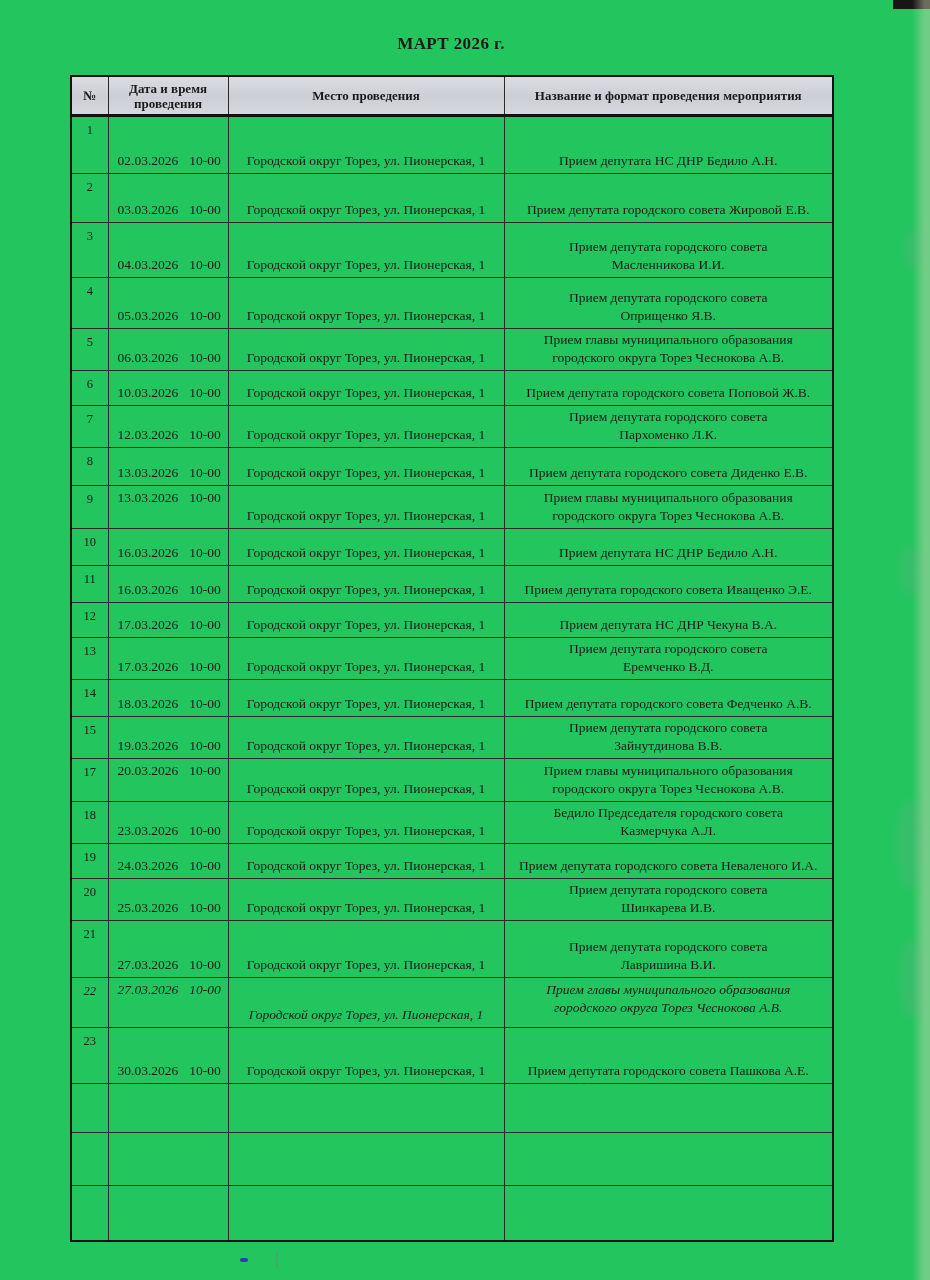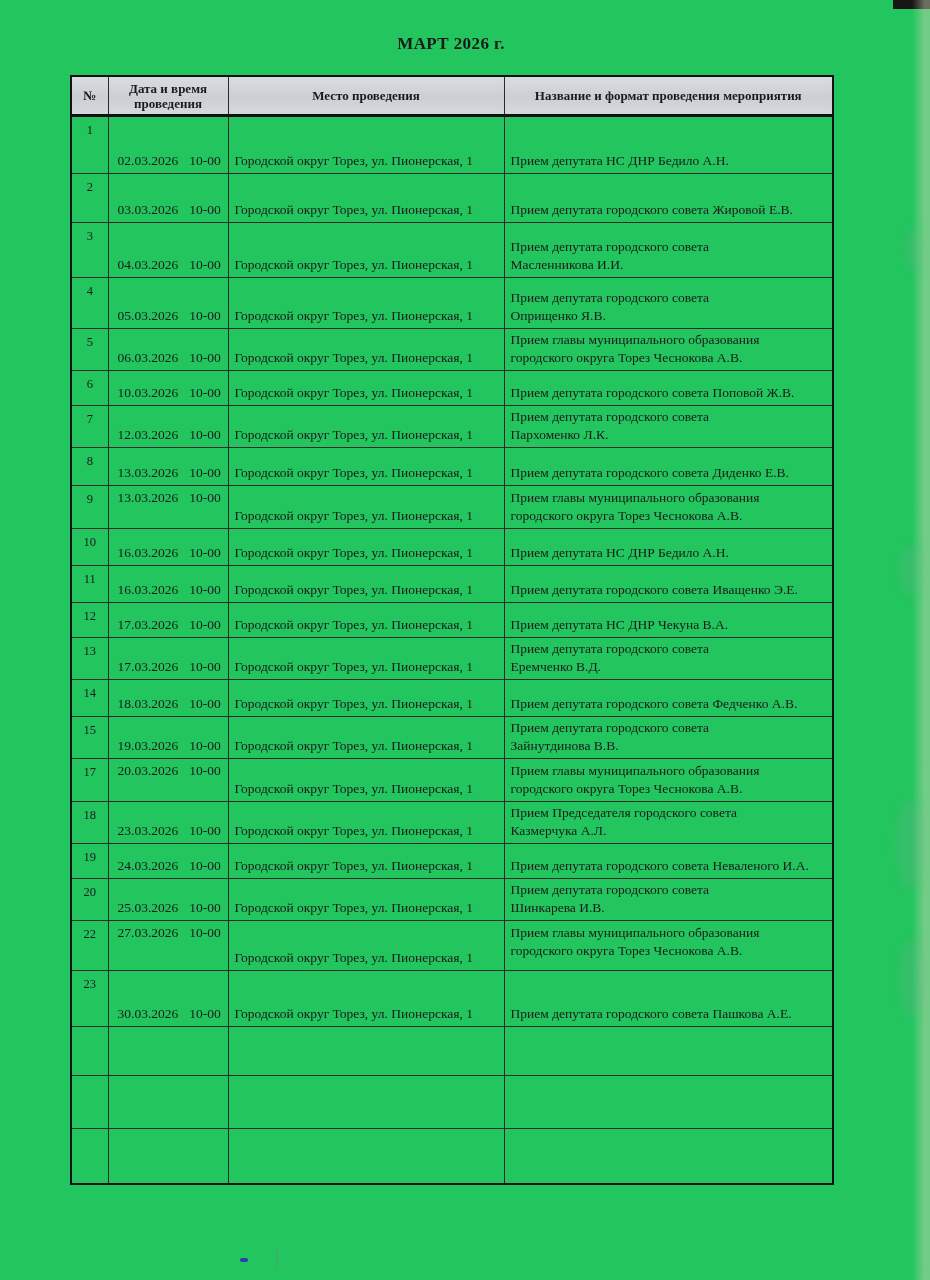--- a/index.html
+++ b/index.html
@@ -26,21 +26,21 @@
   .sched thead th {
     height:33px; vertical-align:middle; text-align:center;
     font-size:13px; font-weight:bold; line-height:15px;
     background:linear-gradient(180deg,#dadce1 0%,#cbced5 55%,#d6d8dd 100%);
     border-bottom:3px solid #121212; padding:2px 4px;
   }
   .sched td { padding:2px 6px 3px; font-size:13.5px; line-height:18px; vertical-align:bottom; }
   td.c-num  { vertical-align:top; text-align:center; font-size:12.5px; padding-top:4px; }
   td.c-date { padding-left:9px; white-space:nowrap; }
   td.c-date .time { margin-left:11px; }
-  td.c-place, td.c-event { white-space:nowrap; }
+  td.c-place, td.c-event { white-space:nowrap;text-align:center; }
   td.c-event div { white-space:nowrap; }
   tr.date-top td.c-date  { vertical-align:top; padding-top:3px; }
   tr.date-top td.c-event { vertical-align:top; padding-top:3px; }
   
   .artifact { position:absolute; pointer-events:none; }
   .corner-bar { left:893px; top:0; width:37px; height:9px; background:#161616; }
   .blue-dot { left:240px; top:1258px; width:8px; height:4px; background:#2c3fb0; border-radius:2px; }
   .gray-tick { left:276px; top:1251px; width:2px; height:17px; background:rgba(125,125,125,.35); }
   .smudge { background:#9aa0a8; opacity:.17; border-radius:50%; filter:blur(5px); }
   .sm1 { left:905px; top:228px; width:16px; height:44px; }
@@ -212,42 +212,51 @@
     <td class="c-event">
             <div>Прием главы муниципального образования</div>
             <div>городского округа Торез Чеснокова А.В.</div>
           </td>
   </tr>
         <tr style="height: 38px;">
     <td class="c-num">18</td>
     <td class="c-date"><span>23.03.2026</span><span class="time">10-00</span></td>
     <td class="c-place">Городской округ Торез, ул. Пионерская, 1</td>
     <td class="c-event">
-            <div>Прием Председателя городского совета</div>
+            <div>Бедило Председателя городского совета</div>
             <div>Казмерчука А.Л.</div>
           </td>
   </tr>
         <tr style="height: 35px;">
     <td class="c-num">19</td>
     <td class="c-date"><span>24.03.2026</span><span class="time">10-00</span></td>
     <td class="c-place">Городской округ Торез, ул. Пионерская, 1</td>
     <td class="c-event">
             <div>Прием депутата городского совета Неваленого И.А.</div>
           </td>
   </tr>
         <tr style="height: 37px;">
     <td class="c-num">20</td>
     <td class="c-date"><span>25.03.2026</span><span class="time">10-00</span></td>
     <td class="c-place">Городской округ Торез, ул. Пионерская, 1</td>
     <td class="c-event">
             <div>Прием депутата городского совета</div>
             <div>Шинкарева И.В.</div>
           </td>
   </tr>
-        <tr class="date-top" style="height: 50px;">
+        <tr style="height: 57px;">
+    <td class="c-num">21</td>
+    <td class="c-date"><span>27.03.2026</span><span class="time">10-00</span></td>
+    <td class="c-place">Городской округ Торез, ул. Пионерская, 1</td>
+    <td class="c-event">
+            <div>Прием депутата городского совета</div>
+            <div>Лавришина В.И.</div>
+          </td>
+  </tr>
+        <tr class="date-top" style="height: 50px; font-style: italic;">
     <td class="c-num">22</td>
     <td class="c-date"><span>27.03.2026</span><span class="time">10-00</span></td>
     <td class="c-place">Городской округ Торез, ул. Пионерская, 1</td>
     <td class="c-event">
             <div>Прием главы муниципального образования</div>
             <div>городского округа Торез Чеснокова А.В.</div>
           </td>
   </tr>
         <tr style="height: 56px;">
     <td class="c-num">23</td>

